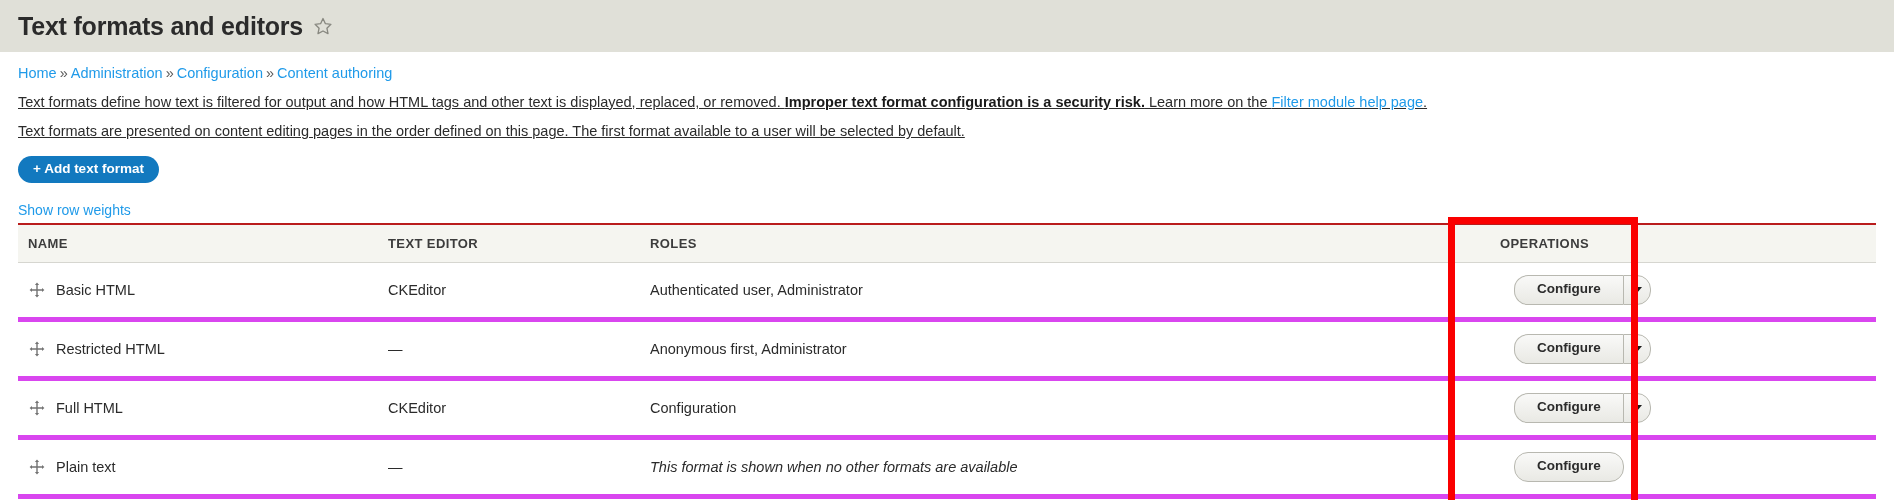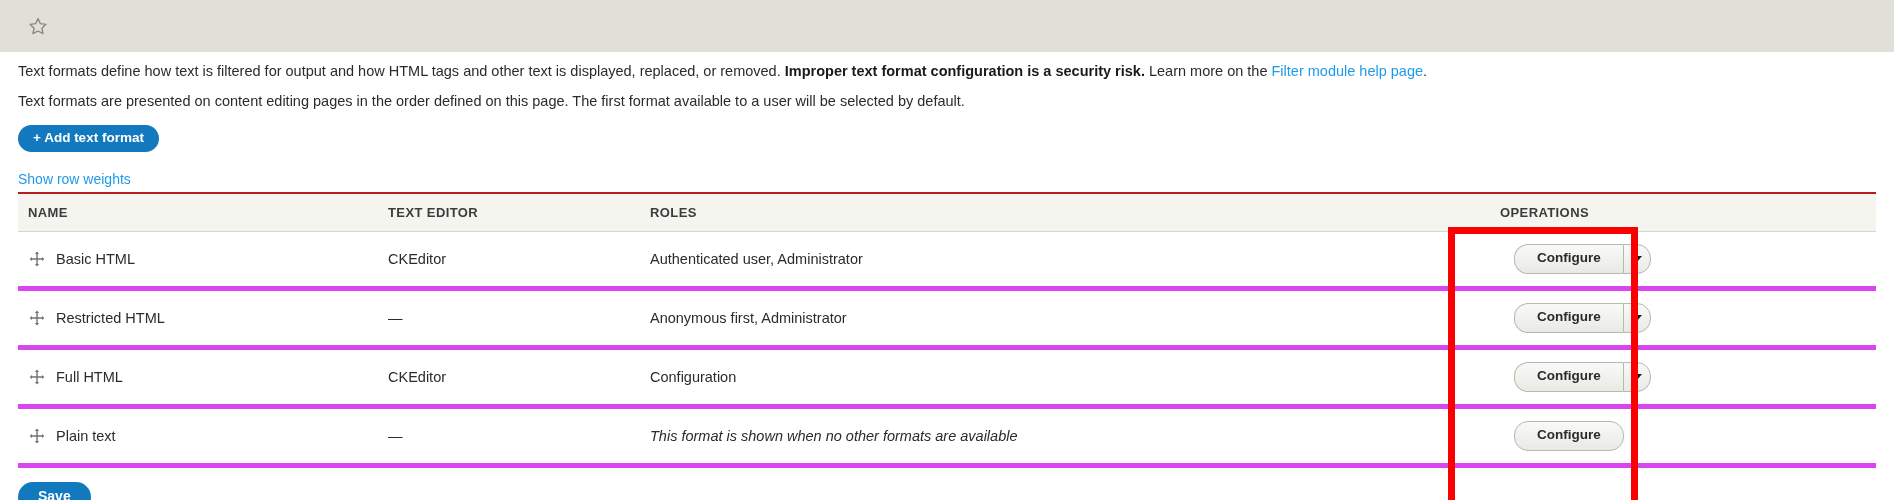--- a/index.html
+++ b/index.html
@@ -52,20 +52,21 @@
     text-decoration: none;
   }
   .breadcrumb .sep { color: #5a5a5a; padding: 0 3px; }
 
   .intro-para {
     font-size: 14.5px;
     color: #2b2b2b;
     margin-top: 10px;
     line-height: 1.35;
     white-space: nowrap;
+    text-decoration: underline;
   }
   .intro-para b { font-weight: bold; color: #1a1a1a; }
   .intro-para a { color: #1f9ae9; text-decoration: none; }
 
   
   .btn-primary {
     display: inline-block;
     background: #1279bf;
     color: #ffffff;
     border: none;
@@ -200,29 +201,33 @@
     position: absolute;
     border: 7px solid #fa0000;
     pointer-events: none;
     z-index: 50;
   }
 </style>
 </head>
 <body>
 
 <div class="page-head">
+  <span class="page-title">Text formats and editors</span>
   <span class="star-icon">
     <svg width="20" height="20" viewBox="0 0 24 24" fill="none" stroke="#888880" stroke-width="1.6" stroke-linejoin="round" aria-hidden="true">
       <polygon points="12,3 14.9,9.2 21.5,10 16.7,14.6 18,21.2 12,18 6,21.2 7.3,14.6 2.5,10 9.1,9.2"></polygon>
     </svg>
   </span>
 </div>
 
 <div class="content">
 
+  <div class="breadcrumb">
+    <a href="#">Home</a><span class="sep">»</span><a href="#">Administration</a><span class="sep">»</span><a href="#">Configuration</a><span class="sep">»</span><a href="#">Content authoring</a>
+  </div>
 
   <div class="intro-para"><span>Text formats define how text is filtered for output and how HTML tags and other text is displayed, replaced, or removed. </span><b>Improper text format configuration is a security risk.</b><span> Learn more on the </span><a href="#">Filter module help page</a><span>.</span></div>
 
   <div class="intro-para">Text formats are presented on content editing pages in the order defined on this page. The first format available to a user will be selected by default.</div>
 
   <div class="add-format-wrap">
     <button class="btn-primary">+ Add text format</button>
   </div>
 
   <div class="row-weights-wrap">

